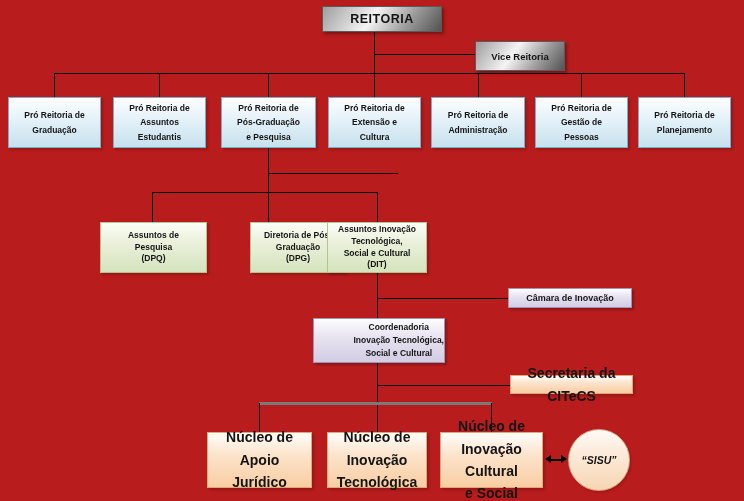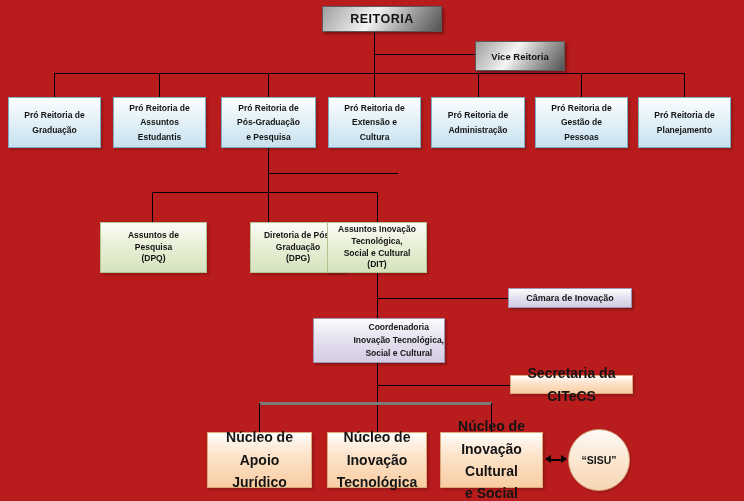--- a/index.html
+++ b/index.html
@@ -34,21 +34,21 @@
     background:linear-gradient(to bottom,#fdfdff 0%,#e8e4f1 40%,#d3cce4 100%);
     border-color:#9d96b8;box-shadow:1.5px 1.5px 2px rgba(0,0,0,0.25);
   }
   .coord{font-size:8.5px;line-height:1.5;}
   .orange{
     background:linear-gradient(to bottom,#fffdfb 0%,#fce4cc 40%,#f9cda2 100%);
     border-color:#dda87a;box-shadow:1.5px 1.5px 2px rgba(0,0,0,0.18);
     font-size:14px;line-height:1.6;
   }
   .circle{
-    border-radius:50%;font-size:10.5px;
+    border-radius:50%;font-style:italic;font-size:10.5px;
     background:linear-gradient(to bottom,#fefaf6 0%,#fbe7d2 50%,#f7d5b4 100%);
     border-color:#d2a47c;box-shadow:1.5px 1.5px 2px rgba(0,0,0,0.15);
   }
   .hl,.vl{position:absolute;background:#000;}
   .hl{height:1px;}
   .vl{width:1px;}
   .hl.thick{height:3px;background:#7a7a7a;}
   .arrow{position:absolute;}
   .arr-shaft{position:absolute;left:4px;right:4px;top:3.5px;height:2px;background:#000;}
   .arr-head-l{position:absolute;left:0;top:0;width:0;height:0;

